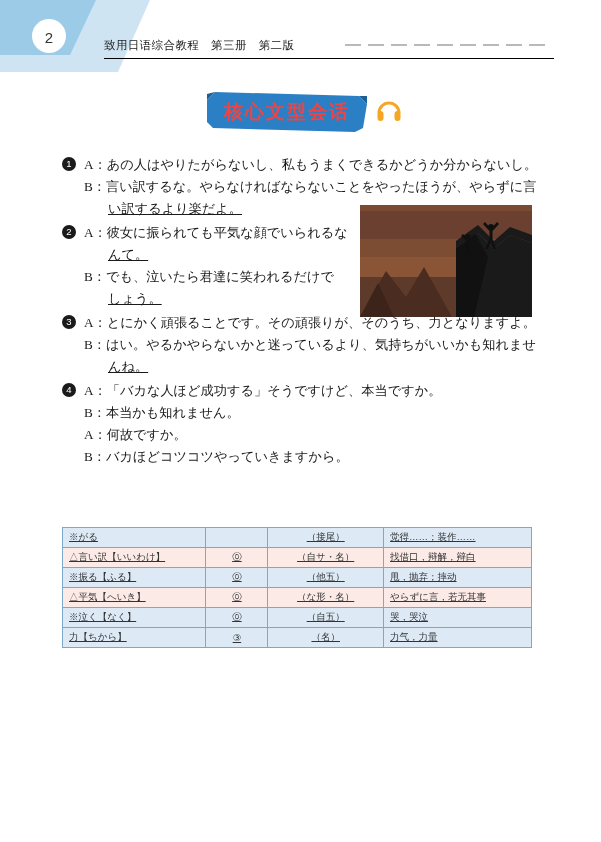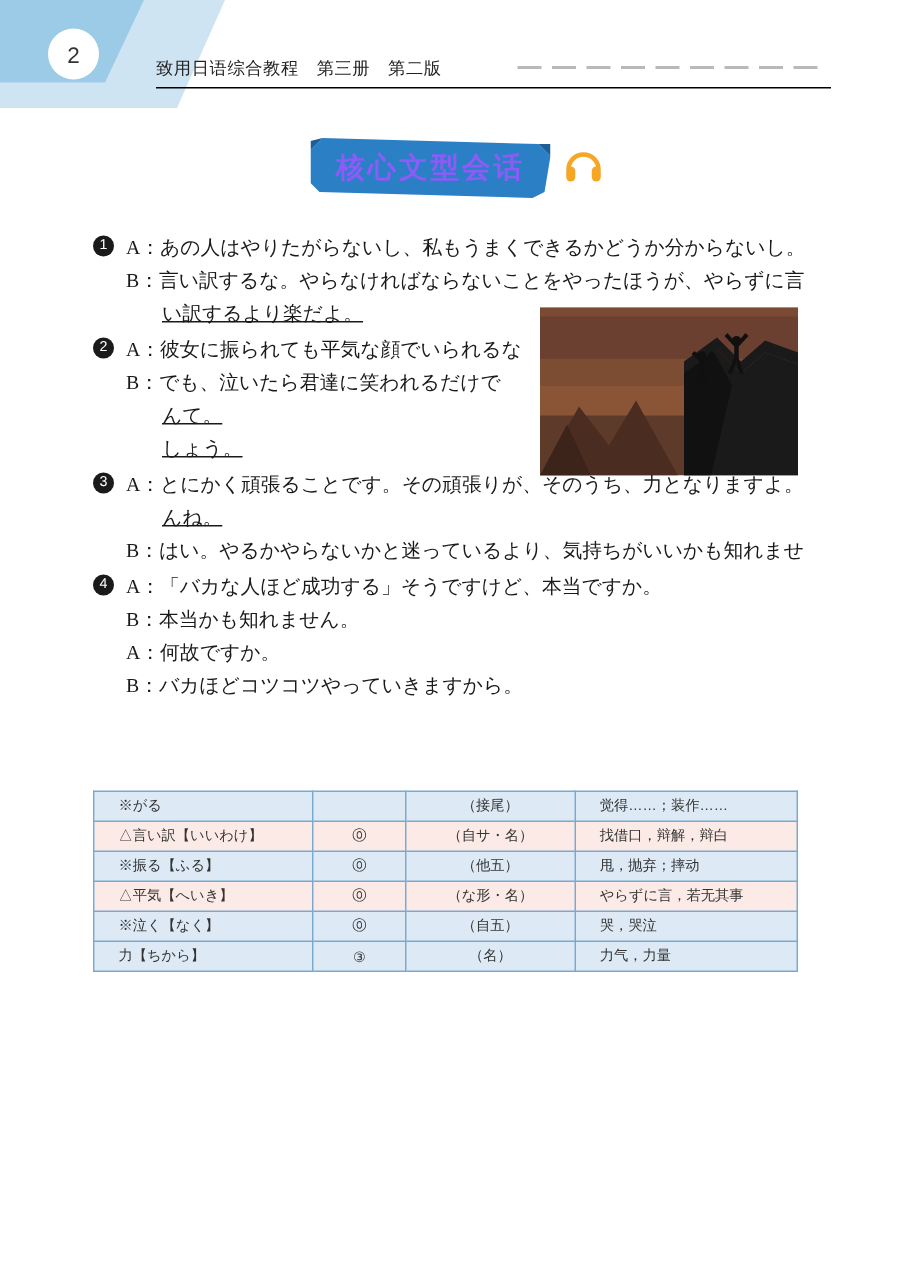--- a/index.html
+++ b/index.html
@@ -84,21 +84,21 @@
     position: absolute;
     left: 0;
     top: 0;
     width: 160px;
     height: 40px;
     display: flex;
     align-items: center;
     justify-content: center;
     font-size: 19px;
     font-weight: bold;
-    color: #8b5cf6;
+    color: #ef4444;
     font-family: "Liberation Sans", sans-serif;
     letter-spacing: 2px;
     z-index: 2;
   }
   .headphone-icon {
     position: absolute;
     left: 375px;
     top: 96px;
     width: 28px;
     height: 28px;
@@ -164,23 +164,24 @@
     left: 62px;
     top: 527px;
     width: 470px;
     border-collapse: collapse;
     font-size: 9.5px;
     font-family: "Liberation Sans", sans-serif;
   }
   .vocab-table td {
     border: 1px solid #7aa9d0;
     height: 19px;
-    padding: 0 16px;
+    padding: 0 6px;
     color: #333333;
     white-space: nowrap;
+    text-decoration: underline;
   }
   .vocab-table tr.odd td { background: #ddeaf6; }
   .vocab-table tr.even td { background: #fbeae6; }
   .col-word  { width: 142px; }
   .col-pitch { width: 62px; text-align: center; color: #8a3f8a; }
   .col-type  { width: 118px; text-align: center; color: #8a3f8a; }
   .col-mean  { width: 148px; }
 </style>
 </head>
 <body>
@@ -227,41 +228,41 @@
     <div class="dlg-line indent-b">
       <span>い訳するより楽だよ。</span>
     </div>
   </div>
 
   <div class="dlg">
     <div class="dlg-line narrow">
       <span class="num-badge">2</span>
       <span class="speaker">A：</span><span>彼女に振られても平気な顔でいられるな</span>
     </div>
+    <div class="dlg-line indent-b">
+      <span>んて。</span>
+    </div>
     <div class="dlg-line cont narrow2">
       <span class="speaker">B：</span><span>でも、泣いたら君達に笑われるだけで</span>
-    </div>
-    <div class="dlg-line indent-b">
-      <span>んて。</span>
     </div>
     <div class="dlg-line indent-b">
       <span>しょう。</span>
     </div>
   </div>
 
   <div class="dlg">
     <div class="dlg-line">
       <span class="num-badge">3</span>
       <span class="speaker">A：</span><span>とにかく頑張ることです。その頑張りが、そのうち、力となりますよ。</span>
     </div>
+    <div class="dlg-line cont">
+      <span class="speaker">B：</span><span>はい。やるかやらないかと迷っているより、気持ちがいいかも知れませ</span>
+    </div>
     <div class="dlg-line indent-b">
       <span>んね。</span>
-    </div>
-    <div class="dlg-line cont">
-      <span class="speaker">B：</span><span>はい。やるかやらないかと迷っているより、気持ちがいいかも知れませ</span>
     </div>
   </div>
 
   <div class="dlg">
     <div class="dlg-line">
       <span class="num-badge">4</span>
       <span class="speaker">A：</span><span>「バカな人ほど成功する」そうですけど、本当ですか。</span>
     </div>
     <div class="dlg-line cont">
       <span class="speaker">B：</span><span>本当かも知れません。</span>

